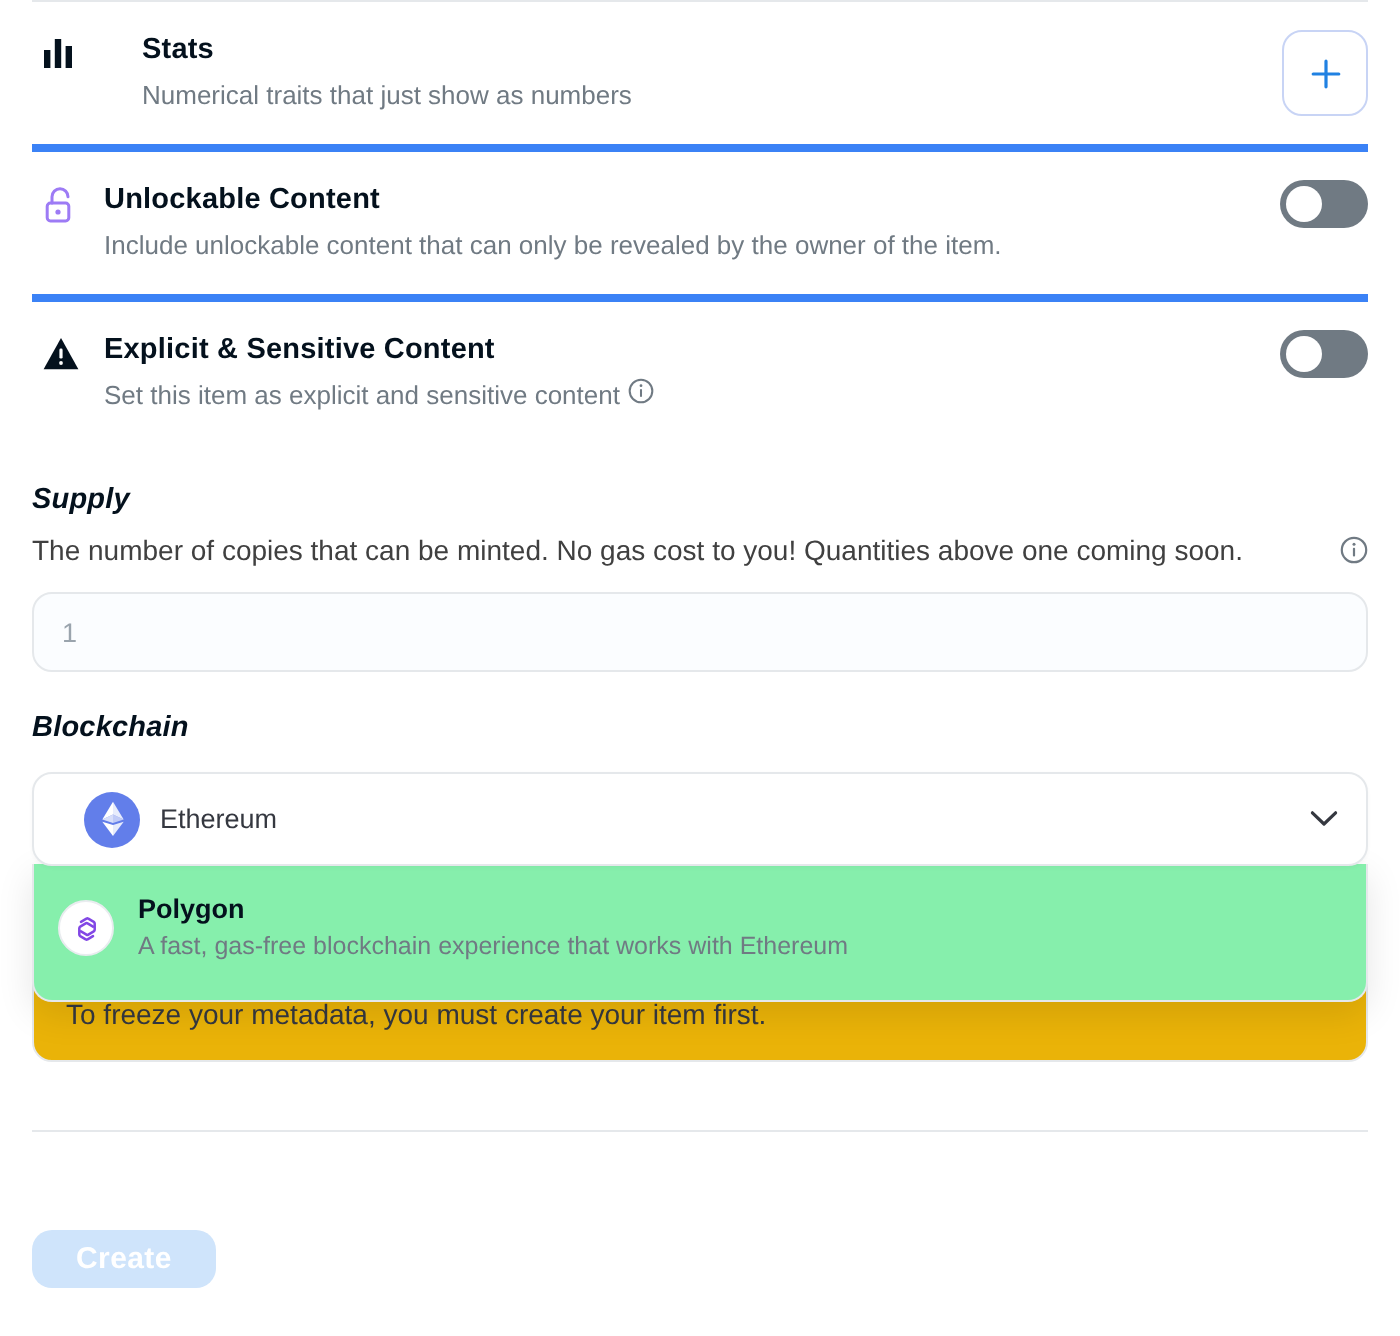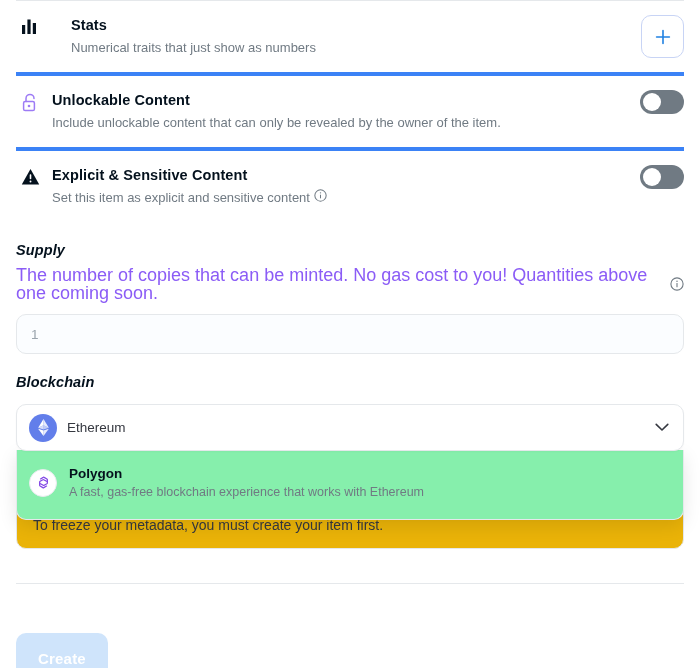--- a/index.html
+++ b/index.html
@@ -100,27 +100,28 @@
   .section { padding-top: 18px; }
   .section-label {
     font-size: 14.5px;
     font-weight: 700;
     color: #04111d;
     line-height: 20px;
     letter-spacing: .1px;
     font-style: italic;
   }
   .section-desc {
-    font-size: 18px;
-    color: #8b5cf6;
+    font-size: 14px;
+    color: #404040;
     line-height: 18px;
     margin-top: 6px;
     display: flex;
     align-items: center;
     gap: 6px;
+    justify-content: space-between;
   }
   .info-icon {
     display: inline-flex;
     align-items: center;
     flex: 0 0 auto;
     cursor: pointer;
   }
 
   .text-input {
     margin-top: 12px;
@@ -142,21 +143,21 @@
     margin-top: 12px;
   }
   .select-box {
     width: 100%;
     height: 47px;
     border: 1px solid #e5e8eb;
     border-radius: 10px;
     background: #ffffff;
     display: flex;
     align-items: center;
-    padding: 0 14px 0 12px;
+    padding: 0 14px 0 25px;
     cursor: pointer;
     box-shadow: 0 1px 2px rgba(0,0,0,0.03);
     position: relative;
     z-index: 3;
   }
   .select-value {
     font-size: 13.5px;
     color: #353840;
     padding-left: 10px;
     flex: 1 1 auto;
@@ -239,21 +240,21 @@
 
   .divider {
     margin-top: 34px;
     height: 1px;
     background: #e5e8eb;
     width: 100%;
   }
 
   .create-btn {
     margin-top: 49px;
-    height: 50px;
+    height: 29px;
     min-width: 90px;
     padding: 0 22px;
     border: none;
     border-radius: 10px;
     background: #cfe4fb;
     color: #ffffff;
     font-size: 15px;
     font-weight: 700;
     font-family: "Liberation Sans", sans-serif;
     letter-spacing: .2px;

